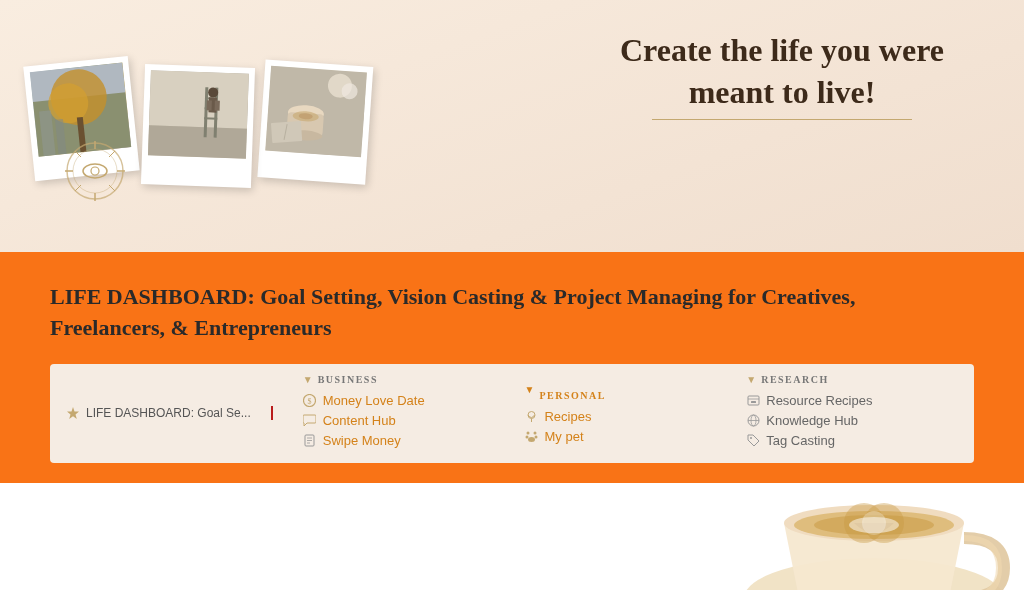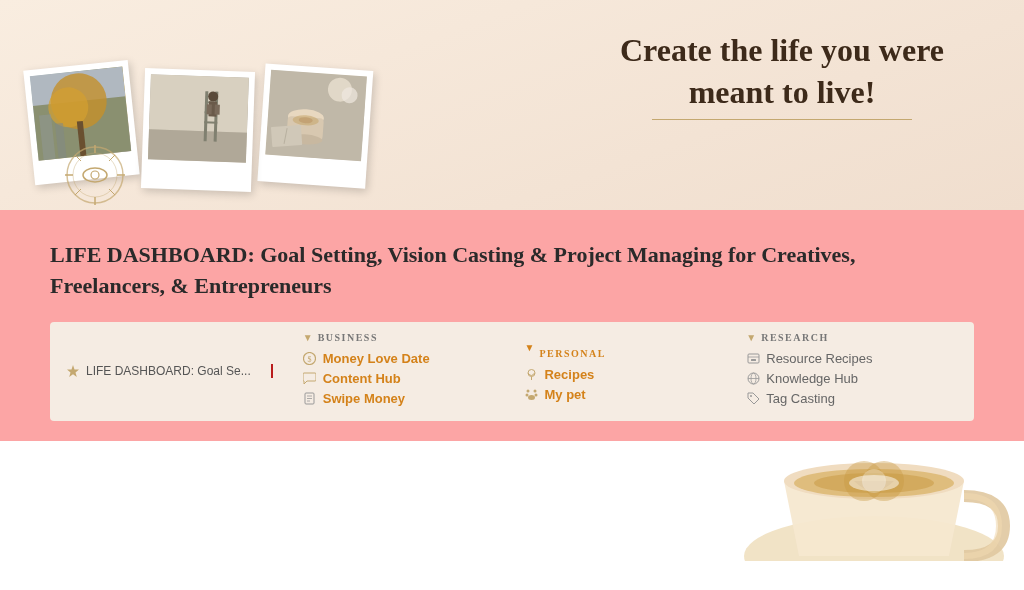--- a/index.html
+++ b/index.html
@@ -8,25 +8,25 @@
       font-family: 'Georgia', serif;
       background: #fff;
       width: 1024px;
       height: 590px;
       overflow: hidden;
     }
 
     
     .header-banner {
       background: linear-gradient(135deg, #fdf5ee 0%, #f5e8d8 50%, #ede0d0 100%);
-      height: 210px;
+      height: 252px;
       position: relative;
       overflow: hidden;
       display: flex;
-      align-items: flex-end;
+      align-items: center;
       padding: 20px 40px;
     }
 
     .header-banner::before {
       content: '';
       position: absolute;
       top: 0; left: 0; right: 0; bottom: 0;
       background: linear-gradient(160deg, #f9ede0 0%, #f0dece 100%);
     }
 
@@ -111,21 +111,21 @@
     .tagline-underline {
       width: 260px;
       height: 1px;
       background: #c4a870;
       margin: 6px auto 0;
     }
 
     
     .main-content {
       padding: 30px 50px 20px;
-      background: #fca5a5;
+      background: #f97316;
     }
 
     .page-title {
       font-family: 'Georgia', 'Times New Roman', serif;
       font-size: 22px;
       font-weight: bold;
       color: #2a2a2a;
       line-height: 1.4;
       max-width: 820px;
       margin-bottom: 20px;
@@ -208,21 +208,20 @@
     }
 
     .nav-item-label {
       font-size: 13px;
       font-family: Arial, sans-serif;
       color: #555;
     }
 
     .nav-item-label.orange {
       color: #d4821a;
-      font-weight: bold;
     }
 
     .nav-item-label.gray {
       color: #666;
     }
 
     
     .bottom-area {
       position: relative;
       height: 120px;

